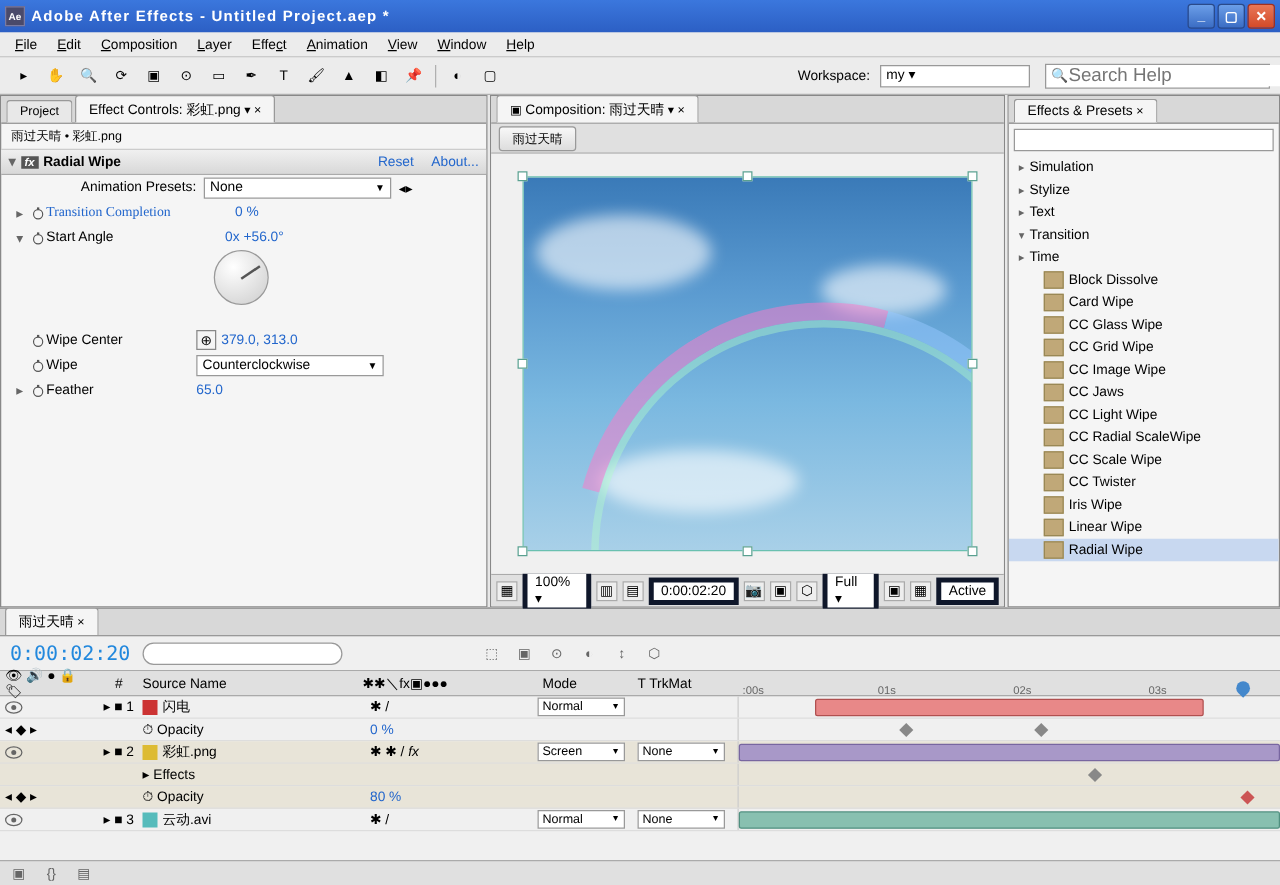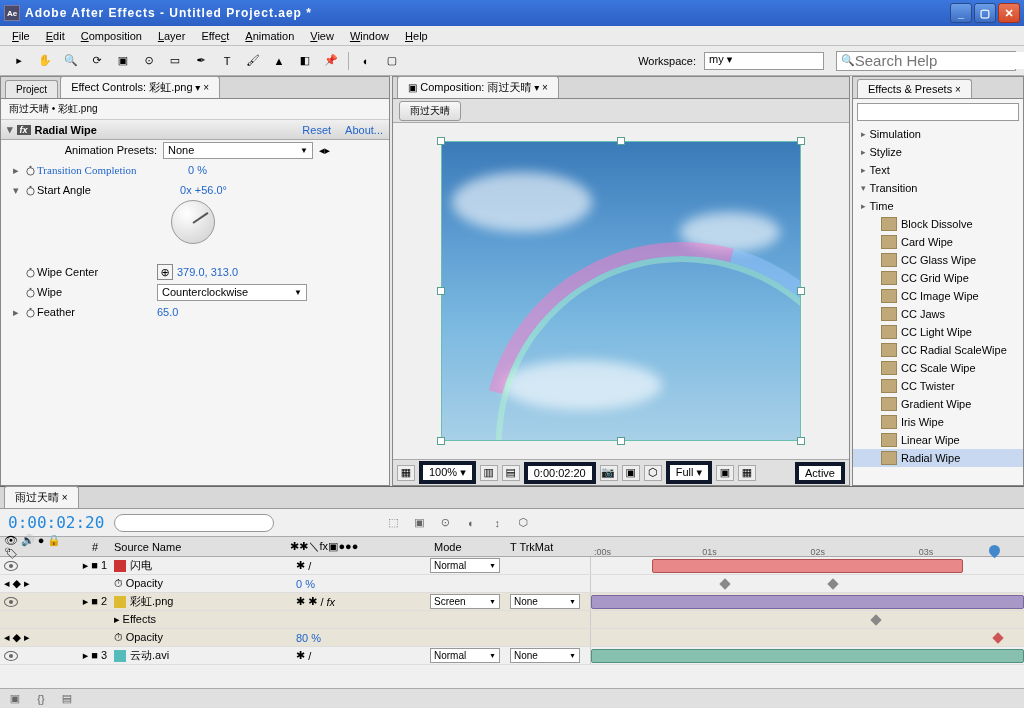--- a/index.html
+++ b/index.html
@@ -68,21 +68,21 @@
 .rainbow { position: absolute; width: 400px; height: 400px; border-radius: 50%; border: 14px solid transparent; border-top-color: rgba(255,120,200,0.5); border-right-color: rgba(150,200,255,0.5); top: 100px; left: 40px; transform: rotate(-30deg); box-shadow: inset 0 0 0 6px rgba(180,255,200,0.4); }
 .handle { position: absolute; width: 8px; height: 8px; background: #fff; border: 1px solid #5aa090; }
 .handle.tl { top: -4px; left: -4px; } .handle.tm { top: -4px; left: 50%; margin-left: -4px; } .handle.tr { top: -4px; right: -4px; }
 .handle.ml { top: 50%; left: -4px; margin-top: -4px; } .handle.mr { top: 50%; right: -4px; margin-top: -4px; }
 .handle.bl { bottom: -4px; left: -4px; } .handle.bm { bottom: -4px; left: 50%; margin-left: -4px; } .handle.br { bottom: -4px; right: -4px; }
 .viewer-footer { height: 26px; background: #e0e0e0; border-top: 1px solid #aaa; display: flex; align-items: center; padding: 0 4px; gap: 4px; font-size: 10px; }
 .vf-box { padding: 1px 6px; border: 4px solid #0f172a; background: #fff; }
 .vf-icon { width: 18px; height: 16px; border: 1px solid #aaa; background: #eee; display: flex; align-items: center; justify-content: center; }
 
 
-.right-panel { width: 172px; }
+.right-panel { width: 218px; }
 .preset-search { margin: 4px; height: 18px; border: 1px solid #999; background: #fff; }
 .preset-list { flex: 1; overflow: auto; }
 .preset-cat { padding: 3px 8px; cursor: pointer; display: flex; align-items: center; }
 .preset-cat::before { content: "▸"; margin-right: 4px; color: #666; font-size: 9px; }
 .preset-cat.open::before { content: "▾"; }
 .preset-item { padding: 2px 8px 2px 28px; cursor: pointer; display: flex; align-items: center; }
 .preset-item.selected { background: #c8d8f0; }
 .preset-item::before { content: ""; width: 14px; height: 12px; background: #c0a878; border: 1px solid #998855; margin-right: 4px; display: inline-block; }
 
 
@@ -323,21 +323,20 @@
           <div class="preset-item">Block Dissolve</div>
           <div class="preset-item">Card Wipe</div>
           <div class="preset-item">CC Glass Wipe</div>
           <div class="preset-item">CC Grid Wipe</div>
           <div class="preset-item">CC Image Wipe</div>
           <div class="preset-item">CC Jaws</div>
           <div class="preset-item">CC Light Wipe</div>
           <div class="preset-item">CC Radial ScaleWipe</div>
           <div class="preset-item">CC Scale Wipe</div>
           <div class="preset-item">CC Twister</div>
-          <div class="preset-item">Gradient Wipe</div>
           <div class="preset-item">Iris Wipe</div>
           <div class="preset-item">Linear Wipe</div>
           <div class="preset-item selected">Radial Wipe</div>
         </div>
     </div>
   </div>
 </div>
 
 <div class="timeline">
   <div class="tl-tabs">

